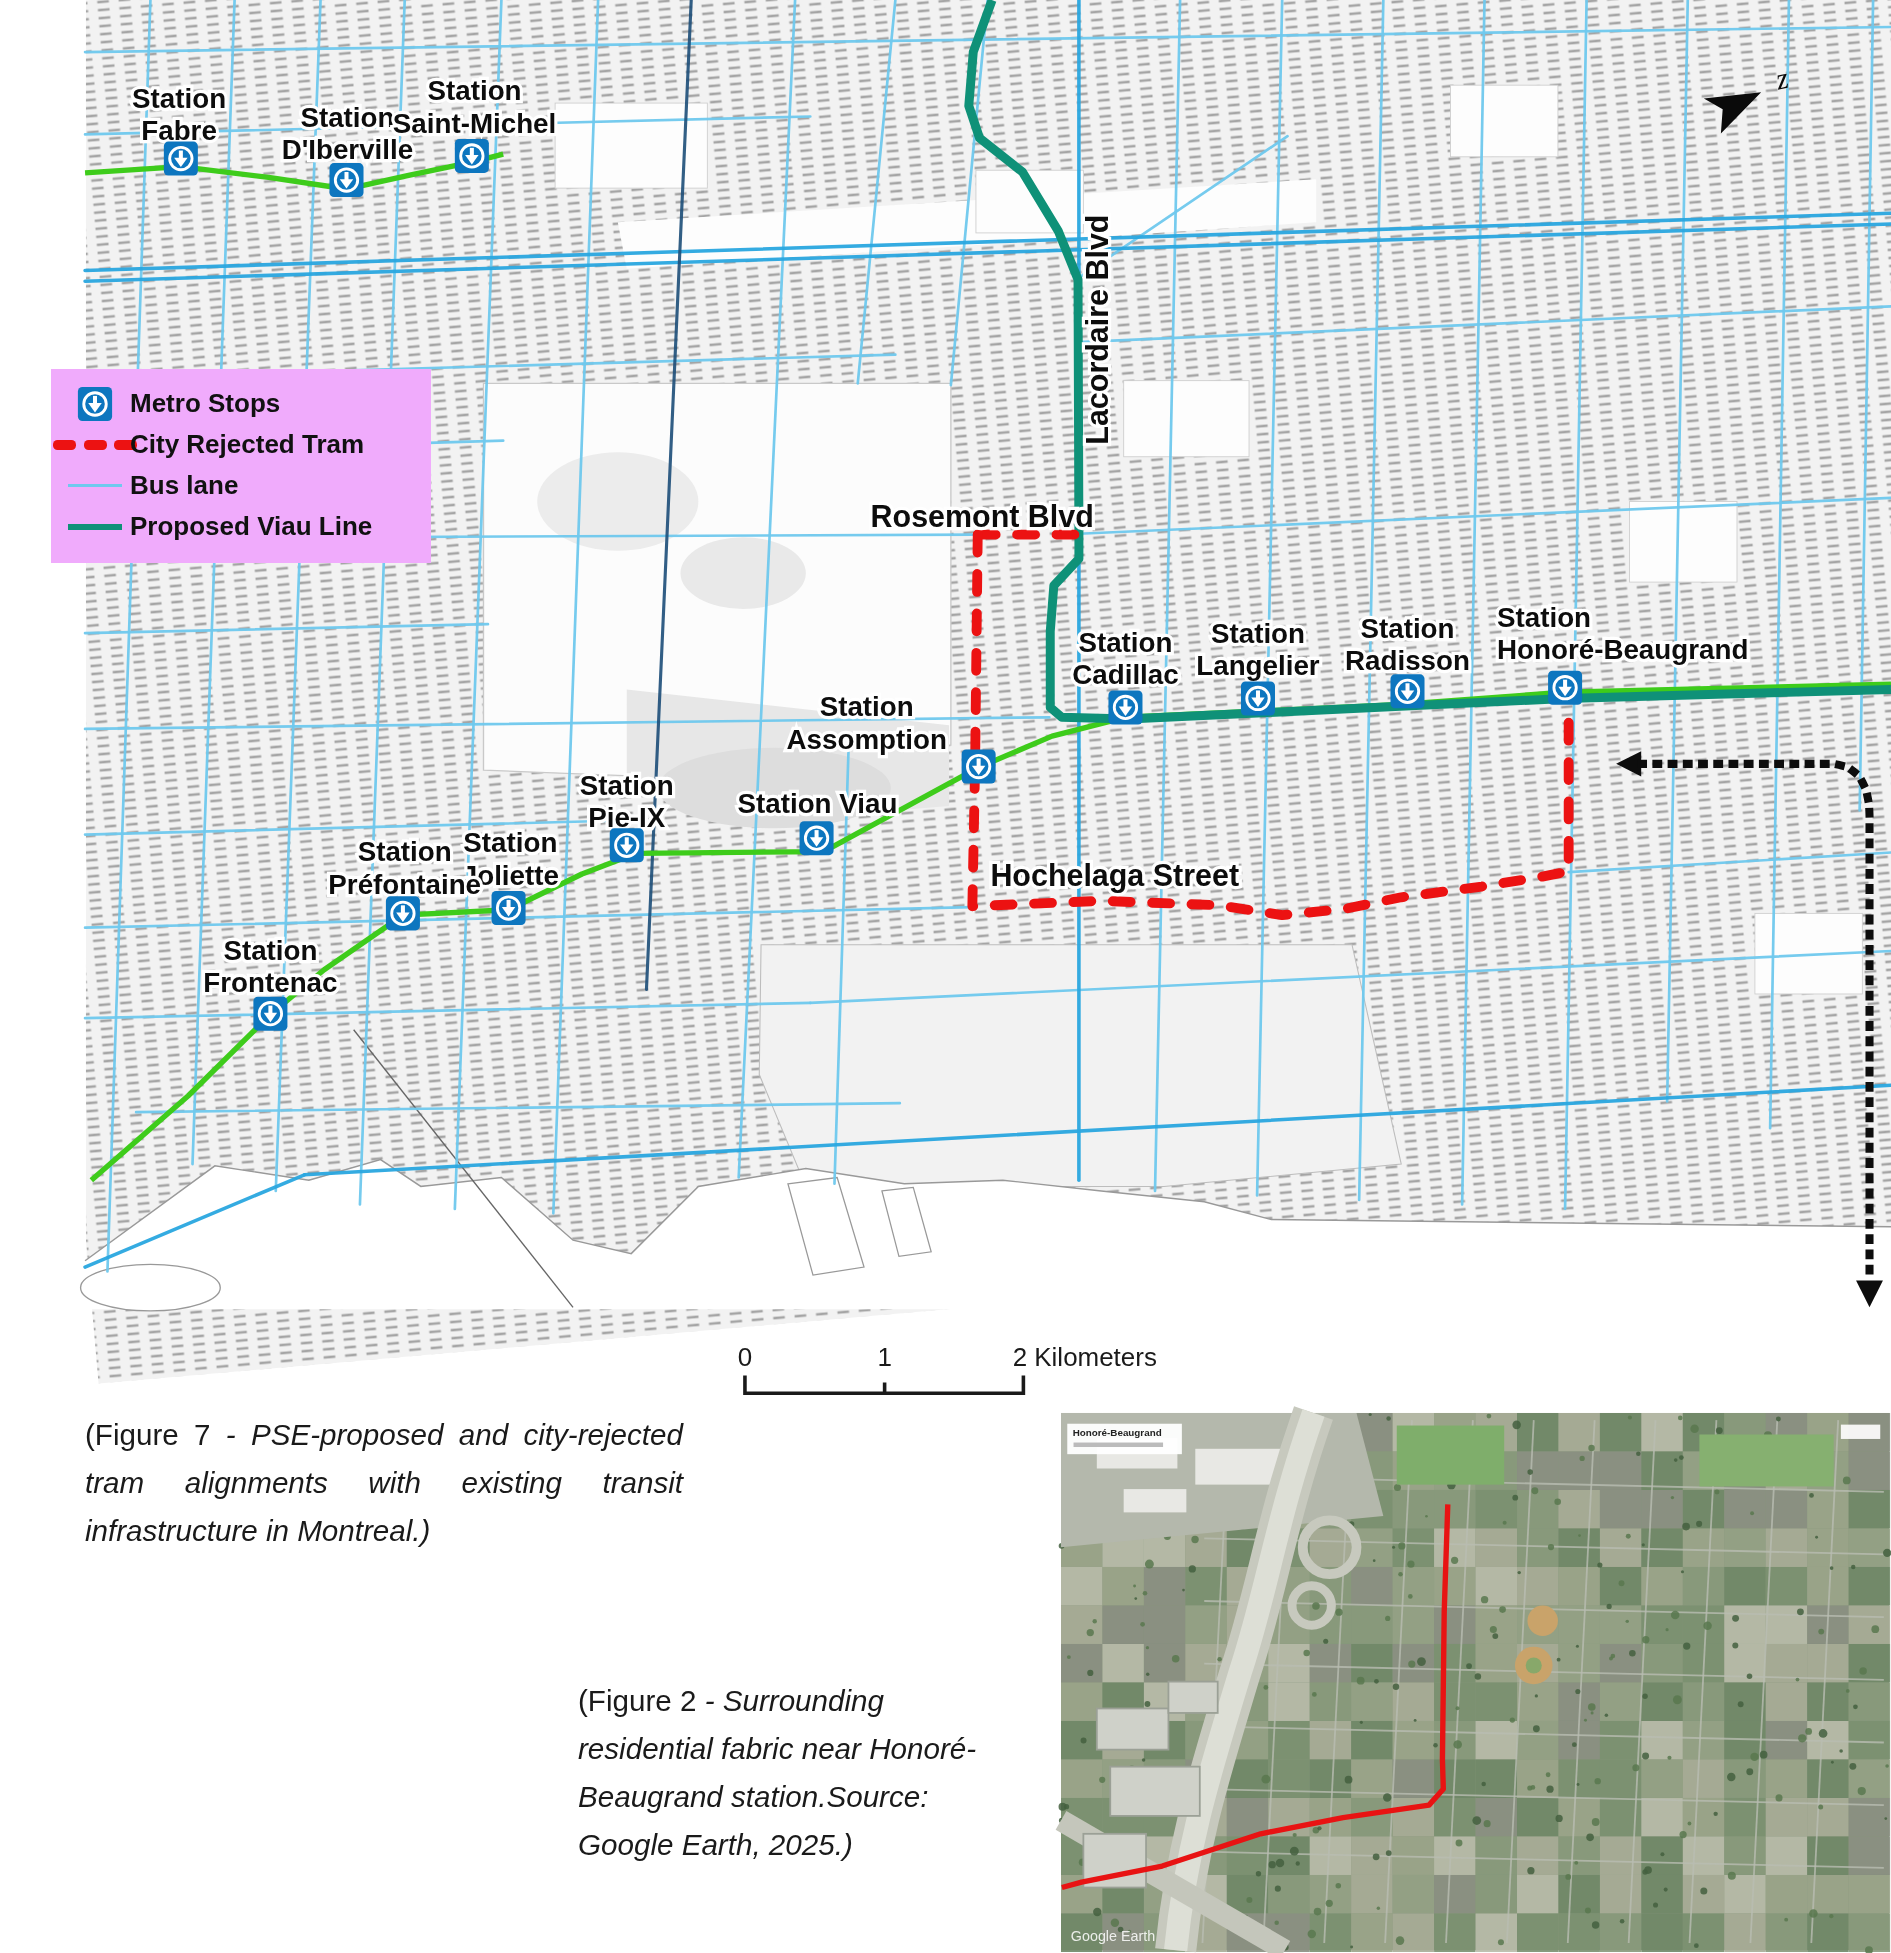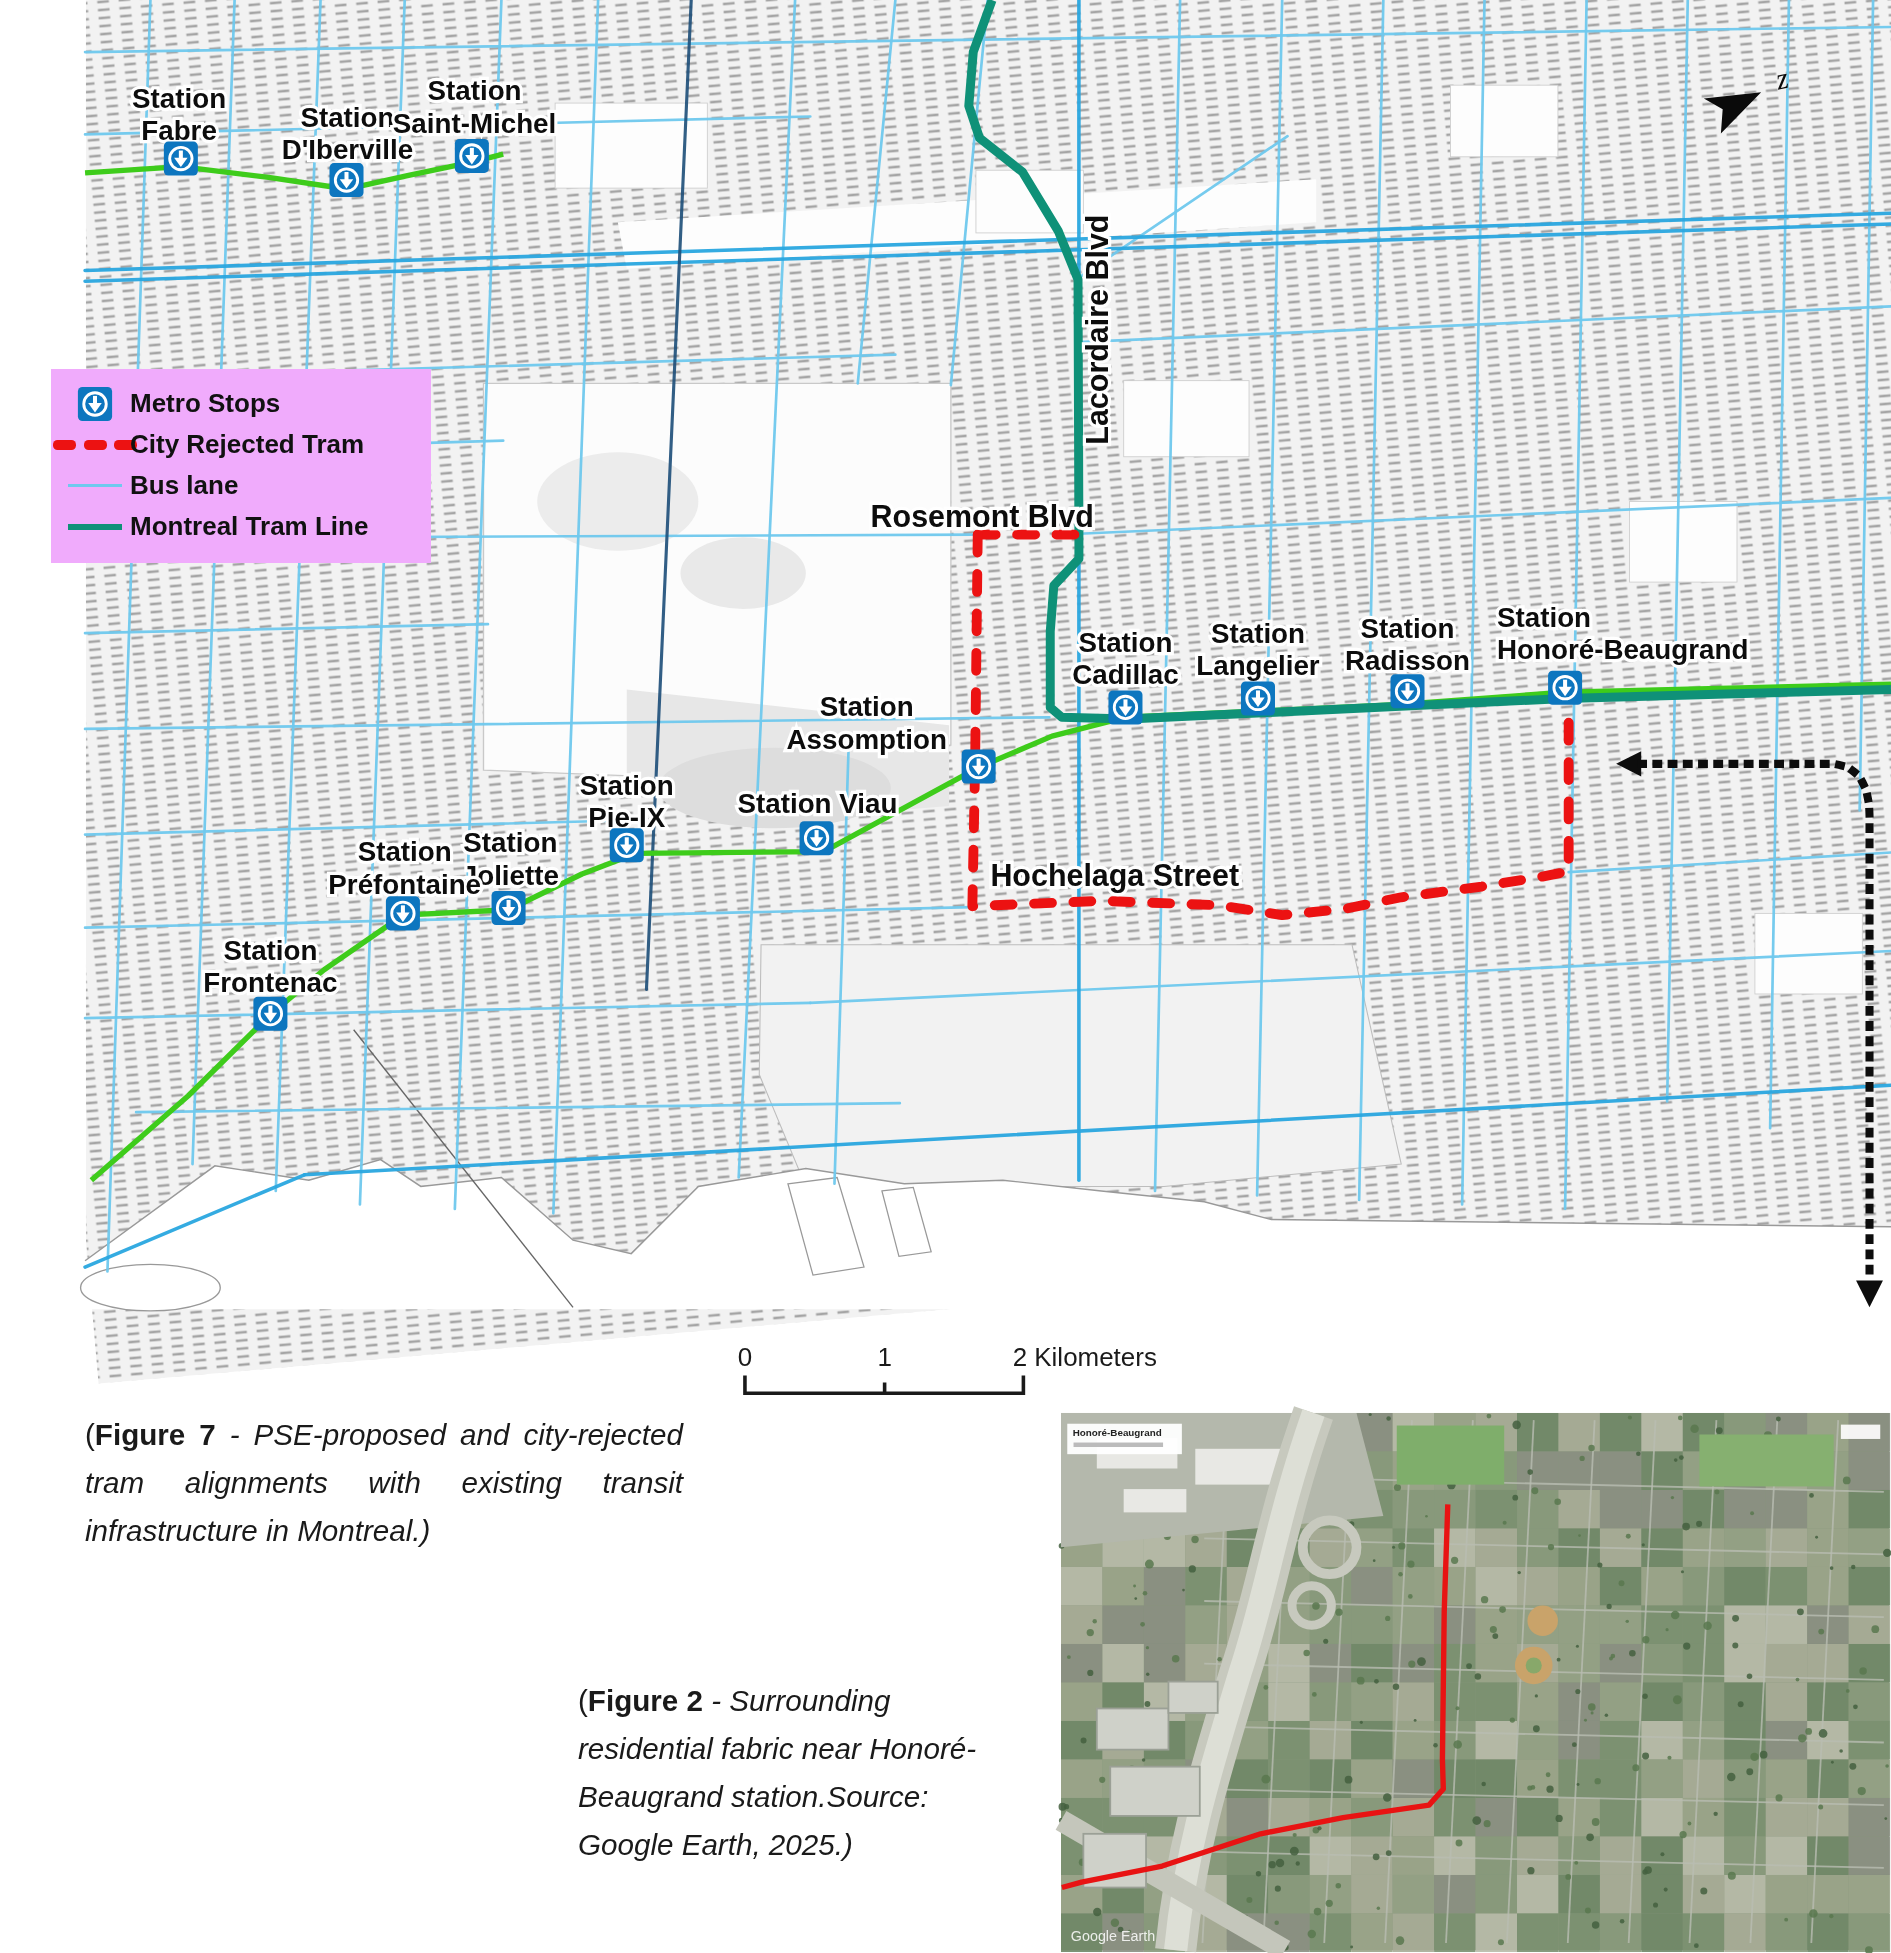--- a/index.html
+++ b/index.html
@@ -13,21 +13,21 @@
   .lg-swatch{width:70px;display:flex;align-items:center;justify-content:center;flex:0 0 70px;}
   .lg-label{font-weight:bold;font-size:26px;color:#111;}
   .lg-dashes{display:flex;gap:7.2px;}
   .lg-dash{width:23px;height:9.9px;border-radius:4.5px;}
   .lg-line{height:2.7px;width:54px;}
   .lg-tram{height:6.3px;width:54px;}
   
   .caption{position:absolute;color:#1a1a1a;font-size:29.6px;line-height:1.62;z-index:5;}
   #cap7{left:85px;top:1411px;width:598px;text-align:justify;}
   #cap8{left:578px;top:1677px;width:421px;}
-  .caption .fig{font-weight:bold;font-style:normal;}
+  .caption .fig{font-weight:normal;font-style:normal;}
   .caption .it{font-style:italic;}
 </style>
 </head>
 <body>
 
 <div id="stage">
   <svg id="scene" width="1891" height="1953" viewBox="0 0 2112 2181">
       <defs>
         <pattern id="fab" width="24" height="9" patternUnits="userSpaceOnUse">
           <rect x="0" y="0" width="24" height="9" fill="#f1f1f1"></rect>
@@ -868,21 +868,21 @@
     <div class="lg-row">
       <div class="lg-swatch">
           <div class="lg-line" style="background: rgb(111, 201, 238);"></div>
         </div>
       <div class="lg-label">Bus lane</div>
     </div>
     <div class="lg-row">
       <div class="lg-swatch">
           <div class="lg-tram" style="background: rgb(15, 145, 120);"></div>
         </div>
-      <div class="lg-label">Montreal Tram Line</div>
+      <div class="lg-label">Proposed Viau Line</div>
     </div>
   </div>
 
   <div id="cap7" class="caption"><span>(</span><span class="fig">Figure 7</span><span class="it"> - PSE-proposed and city-rejected tram alignments with existing transit infrastructure in Montreal.)</span></div>
 
   <div id="cap8" class="caption"><span>(</span><span class="fig">Figure 2</span><span class="it"> - Surrounding residential fabric near Honoré-Beaugrand station.Source: Google Earth, 2025.)</span></div>
 </div>
 
 
 </body></html>

